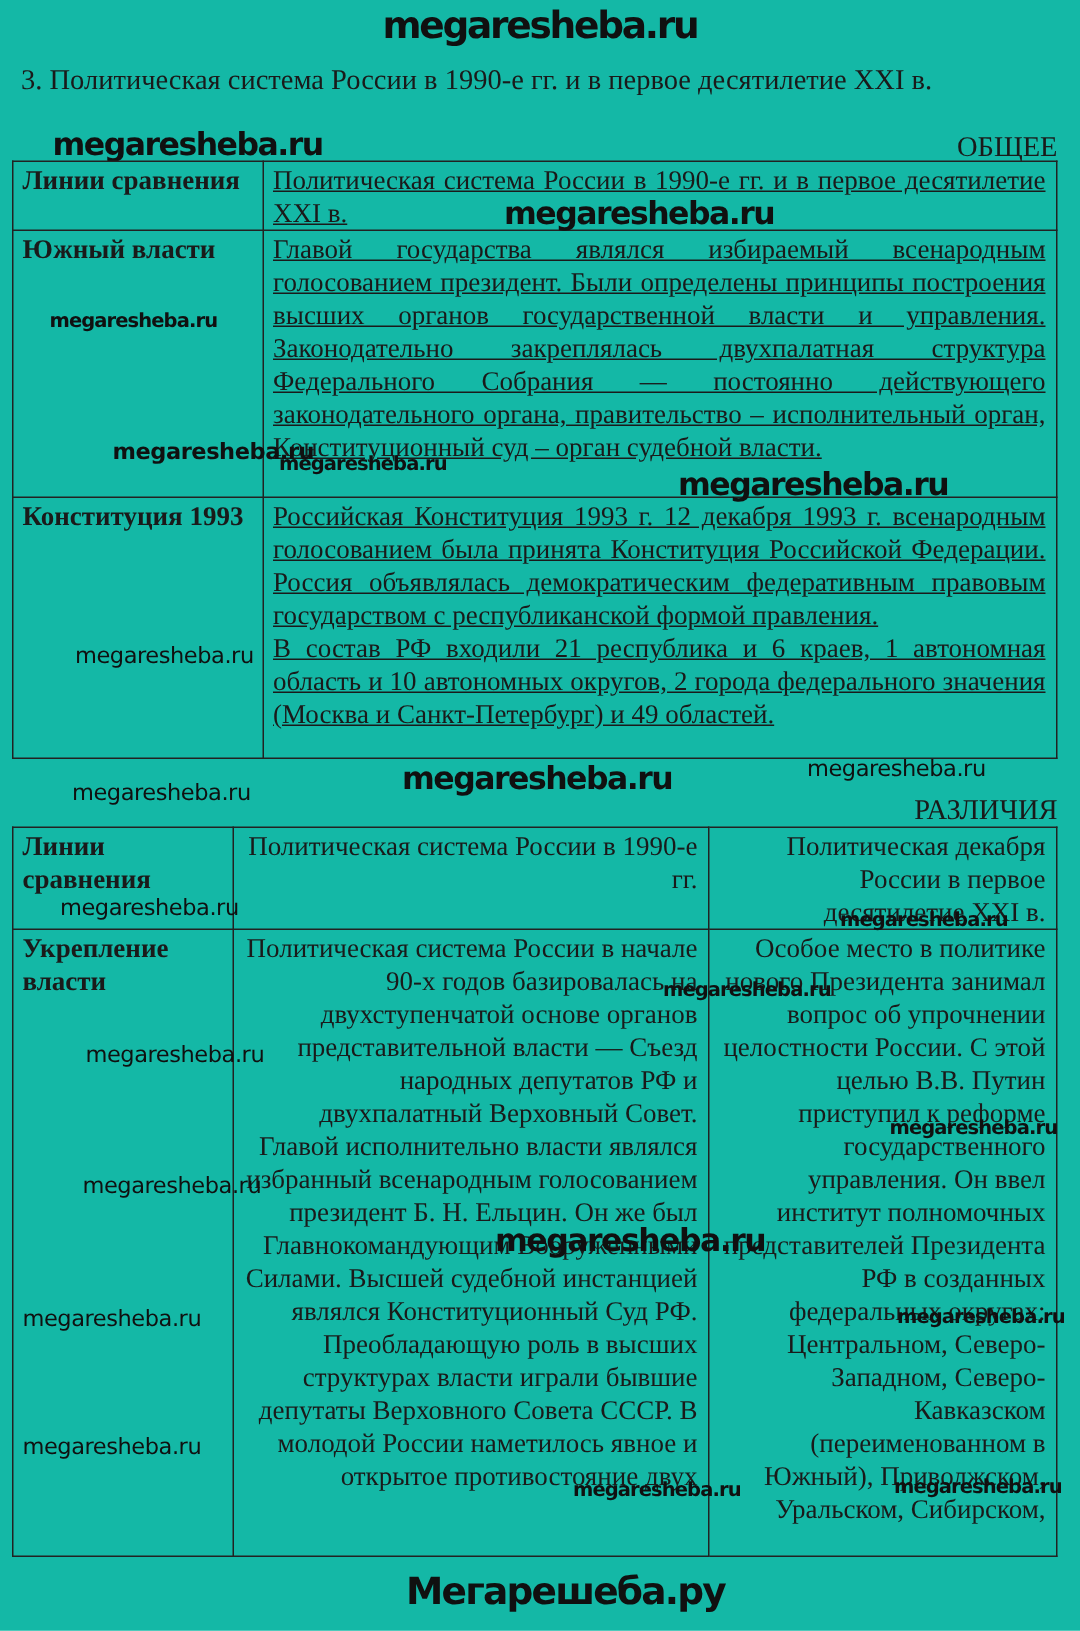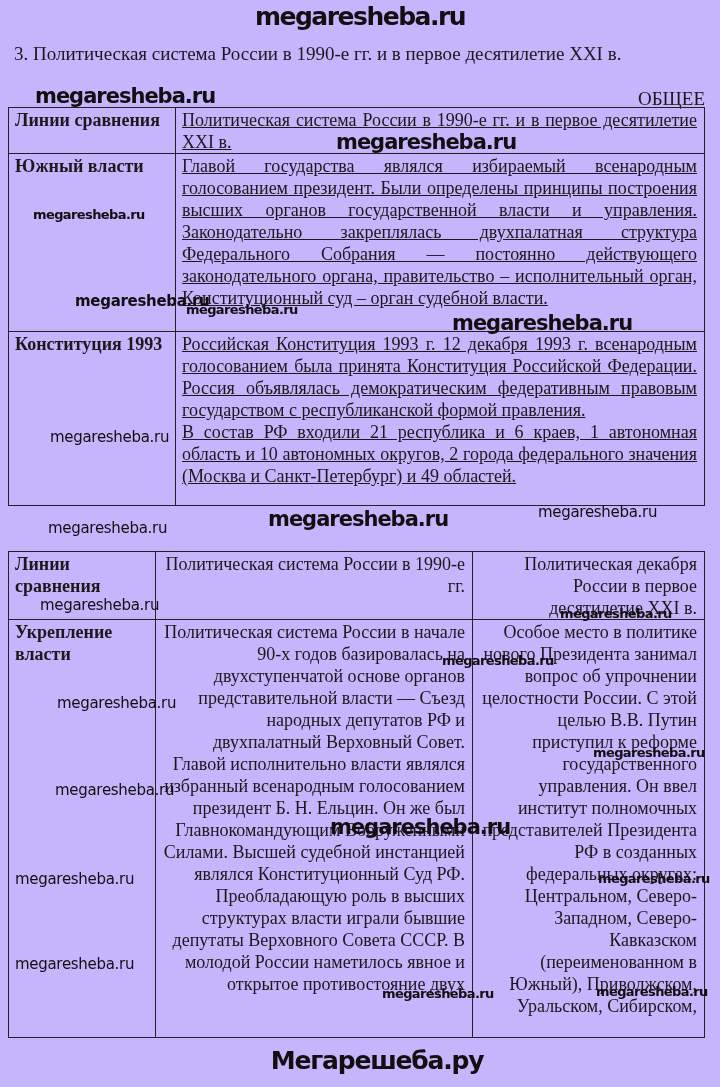--- a/index.html
+++ b/index.html
@@ -1,21 +1,21 @@
 <!DOCTYPE html>
 <html><head>
 <meta charset="utf-8">
 <style>
   html, body { margin: 0; padding: 0; }
   body { background: #ffffff; }
   .page {
     position: relative;
     width: 720px;
     height: 1087px;
-    background: #c4b5fd;
+    background: #14b8a6;
     overflow: hidden;
     font-family: "Liberation Serif", "DejaVu Serif", serif;
     color: #1a1a1a;
   }
   .heading {
     position: absolute;
     left: 14px; top: 42px;
     width: 700px;
     font-size: 19px;
     line-height: 23px;
@@ -113,20 +113,21 @@
   <div class="wm w-sm" style="left:33px; top:207px;">megaresheba.ru</div>
   <div class="wm w-md" style="left:75px; top:292px; font-weight:600;">megaresheba.ru</div>
   <div class="wm w-sm" style="left:186px; top:302px;">megaresheba.ru</div>
   <div class="wm w-lg" style="left:452px; top:311px;">megaresheba.ru</div>
   <div class="wm w-md" style="left:50px; top:428px;">megaresheba.ru</div>
 
   <div class="wm w-md" style="left:538px; top:503px;">megaresheba.ru</div>
   <div class="wm w-lg" style="left:268px; top:507px;">megaresheba.ru</div>
   <div class="wm w-md" style="left:48px; top:519px;">megaresheba.ru</div>
 
+  <div class="section-title" style="top:530px;">РАЗЛИЧИЯ</div>
 
   <table class="doc-table" style="top:551px;">
     <colgroup>
         <col style="width:147px;">
         <col style="width:317px;">
         <col>
       </colgroup>
     <tbody>
         <tr style="height:66px;">
       <td class="label-cell">Линии сравнения</td>

